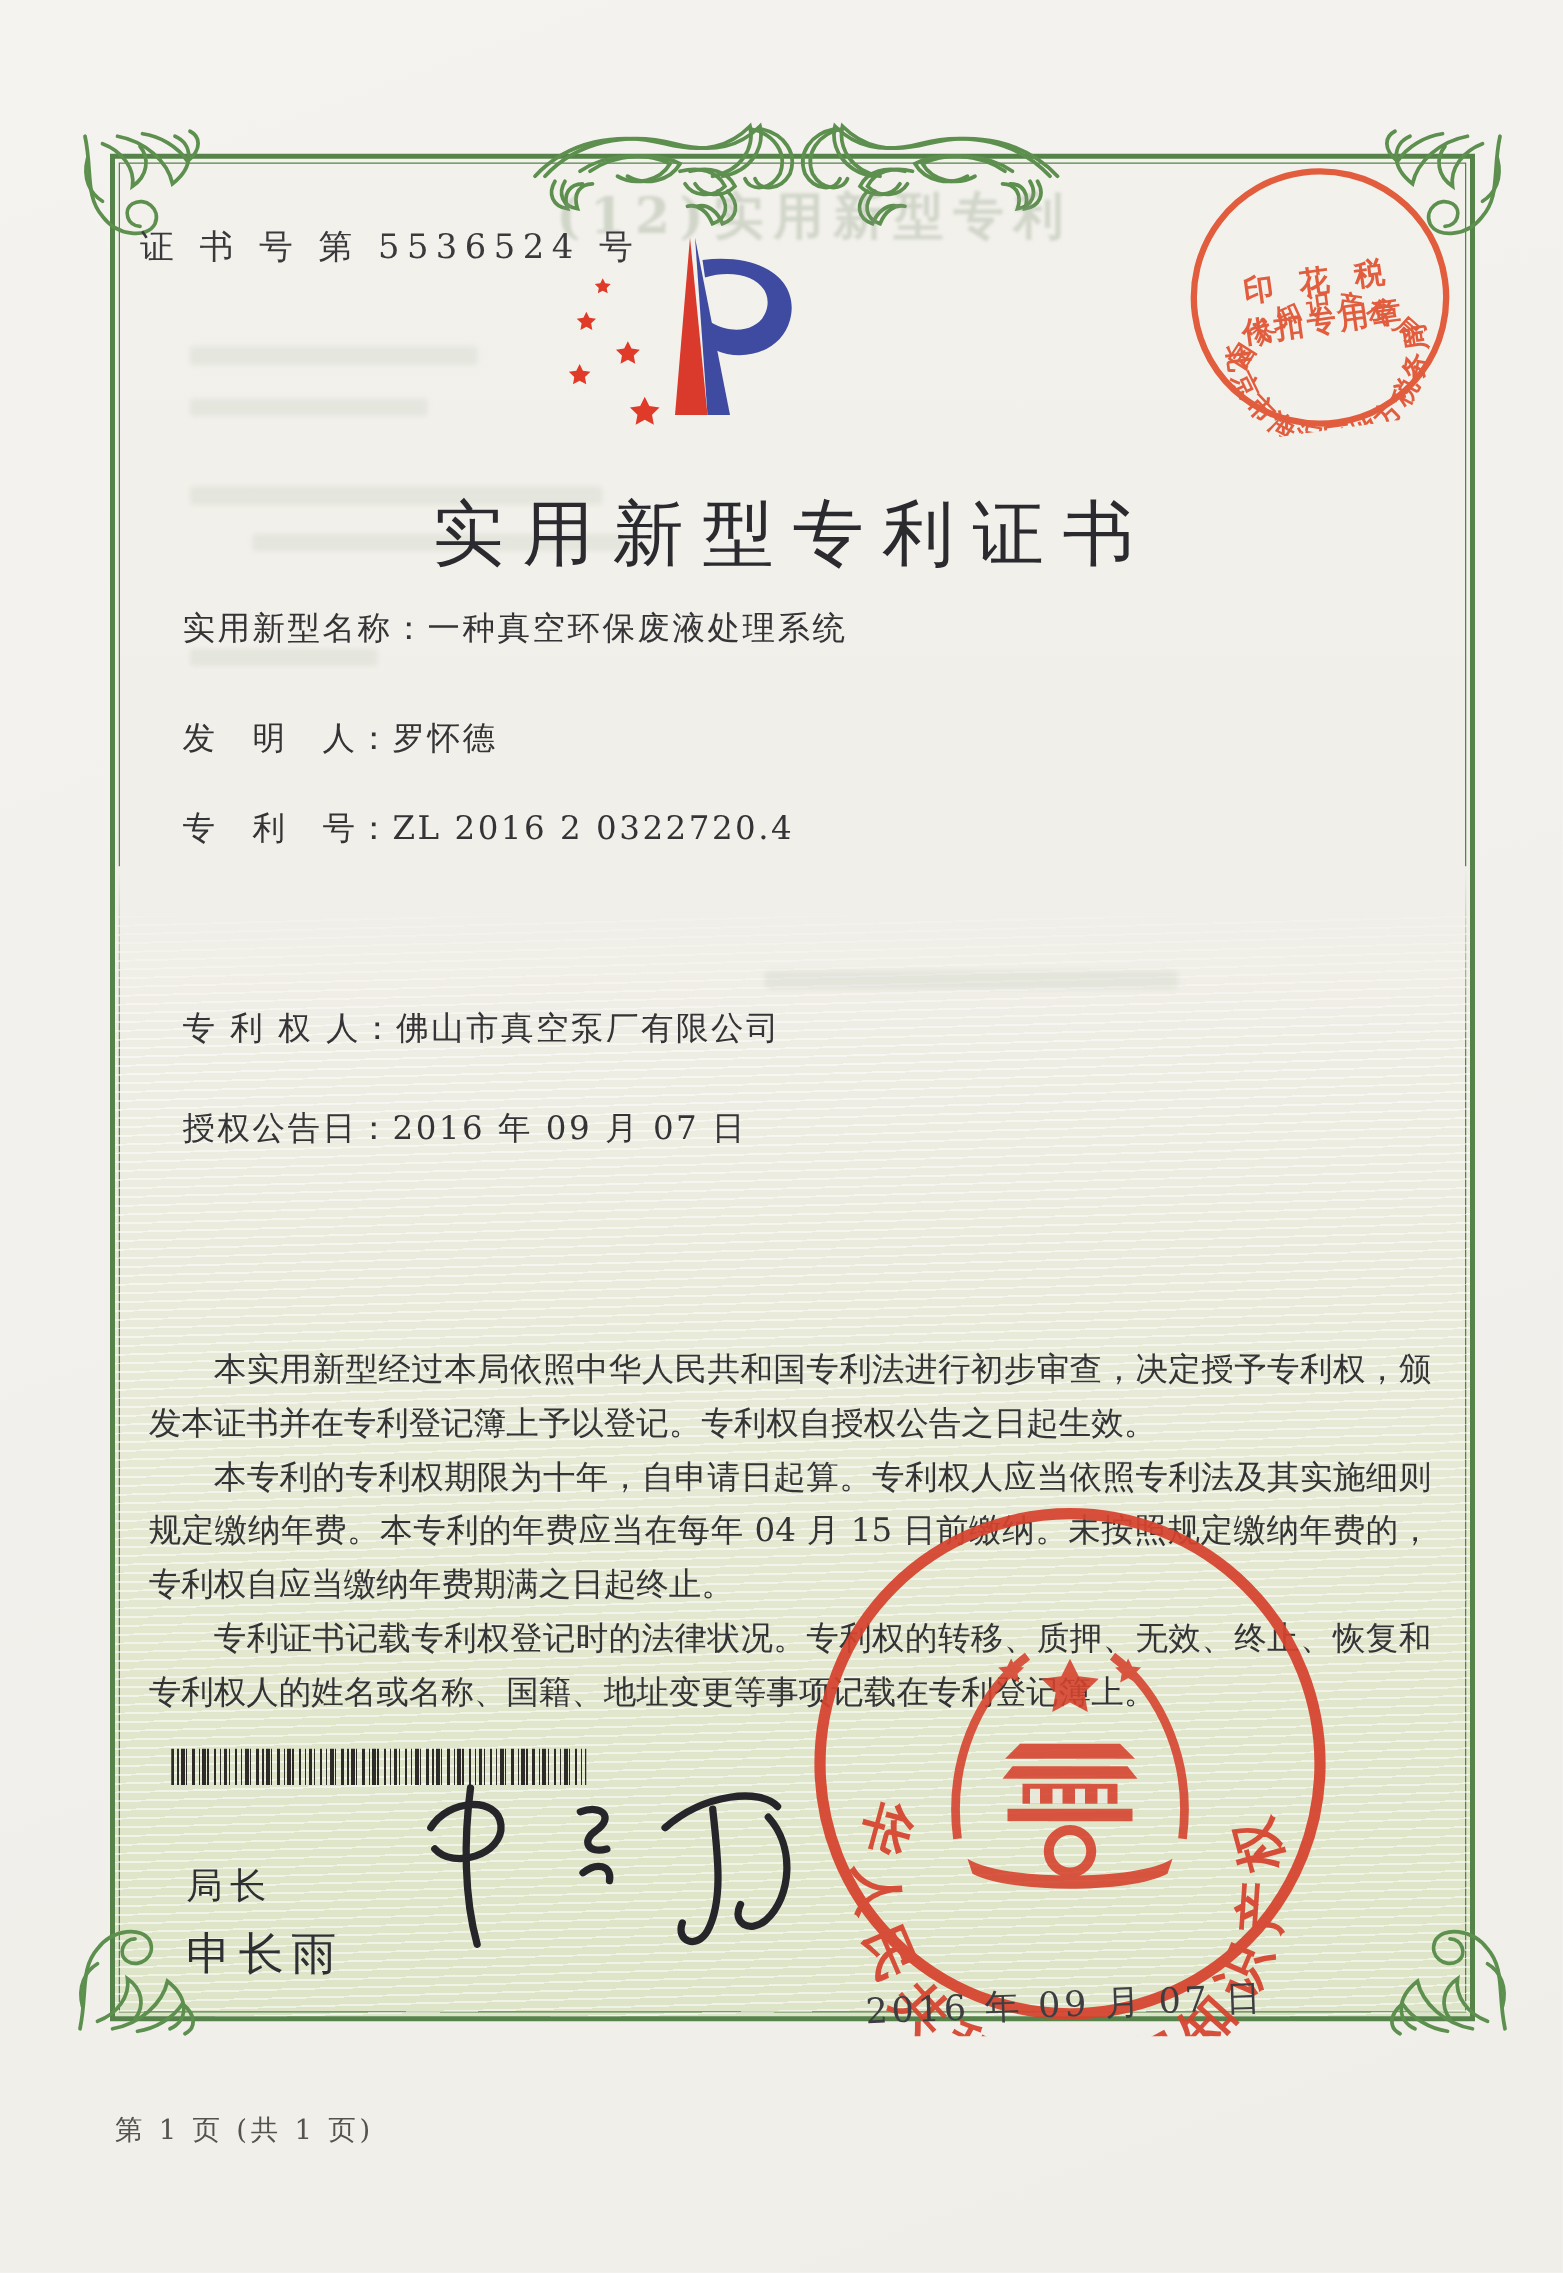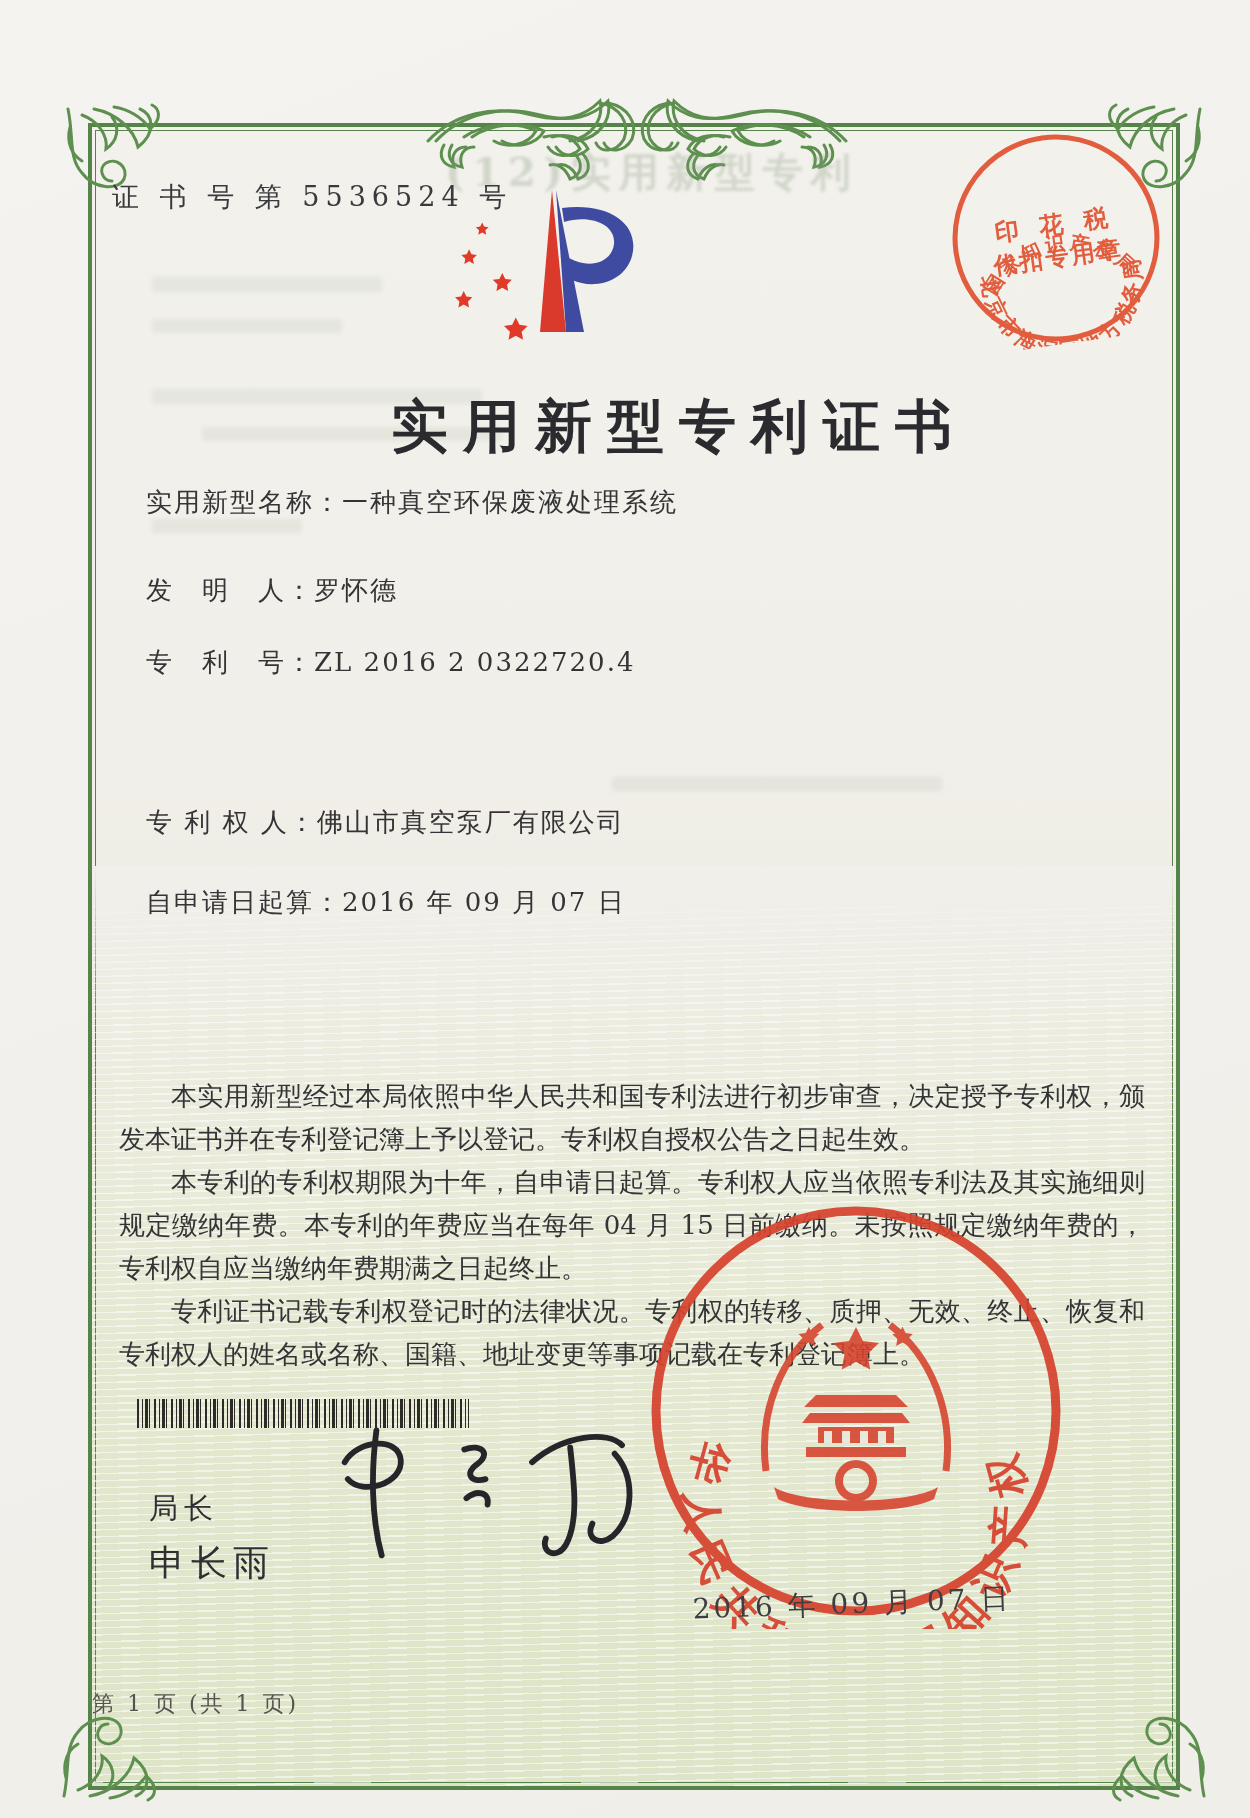--- a/index.html
+++ b/index.html
@@ -4,21 +4,21 @@
 <style>
   html,body{margin:0;padding:0;}
   body{
     width:1250px;height:1818px;position:relative;overflow:hidden;
     background:#f4f2ee;
     font-family:"DejaVu Serif", serif;
   }
   
   .page{position:absolute;inset:0;background:linear-gradient(160deg,#f5f3ef 0%,#f2f0ec 55%,#efeee8 100%);}
   .frame{
-    position:absolute;left:88px;top:123px;width:1092px;height:1667px;
+    position:absolute;left:88px;top:123px;width:1092px;height:1494px;
     box-sizing:border-box;border:4px solid #55834a;
     background:linear-gradient(180deg,#f2f1ec 0%,#f1efe9 38%,#ecece0 55%,#e6e9d4 70%,#e0e6cb 85%,#dde4c7 100%);
   }
   .frame-inner-line{position:absolute;inset:3px;border:1px solid #55834a;pointer-events:none;}
   .wave-lines{
     position:absolute;left:0;right:0;bottom:0;height:880px;
     background:repeating-linear-gradient(178.5deg, rgba(255,255,255,0.55) 0 1.5px, rgba(255,255,255,0) 1.5px 7px);
   }
   .wave-fade{position:absolute;left:0;right:0;bottom:760px;height:160px;
     background:linear-gradient(180deg,#f0efe9 0%, rgba(240,239,233,0) 100%);}
@@ -30,21 +30,21 @@
   }
   .smudge{position:absolute;background:rgba(150,165,140,0.13);border-radius:3px;filter:blur(2px);}
   
   .cert-no{
     position:absolute;left:20px;top:52px;font-size:27px;color:#3a3a3c;letter-spacing:6px;
   }
   .logo{position:absolute;left:352px;top:55px;}
   .tax-stamp{position:absolute;left:858px;top:5px;transform:rotate(-8deg);opacity:.92;}
   .doc-title{
     position:absolute;left:0;top:262px;width:100%;text-align:center;
-    font-size:57px;letter-spacing:15px;font-weight:700;color:#2b2b2f;padding-left:45px;
+    font-size:57px;letter-spacing:15px;font-weight:400;color:#2b2b2f;
   }
   
   .field{position:absolute;left:27px;font-size:26px;color:#343436;letter-spacing:2px;white-space:nowrap;margin-left:27px;}
   .f0{top:358px;} .f1{top:446px;} .f2{top:518px;} .f3{top:594px;} .f4{top:678px;} .f5{top:758px;}
   
   .body-text{
     position:absolute;left:27px;top:948px;width:1026px;
     font-size:26px;line-height:43px;color:#343436;text-align:justify;
   }
   .body-text p{margin:0;text-indent:2em;}
@@ -170,21 +170,21 @@
         <textPath href="#taxBottom" startOffset="50%" text-anchor="middle">国家知识产权局</textPath>
       </text>
     </svg>
 
     <div class="doc-title">实用新型专利证书</div>
 
     <div class="field f0"><span>实用新型名称：</span><span>一种真空环保废液处理系统</span></div>
     <div class="field f1"><span>发　明　人：</span><span>罗怀德</span></div>
     <div class="field f2"><span>专　利　号：</span><span>ZL 2016 2 0322720.4</span></div>
     <div class="field f4"><span>专 利 权 人：</span><span>佛山市真空泵厂有限公司</span></div>
-    <div class="field f5"><span>自申请日起算：</span><span>2016 年 09 月 07 日</span></div>
+    <div class="field f5"><span>授权公告日：</span><span>2016 年 09 月 07 日</span></div>
 
     <div class="body-text">
       <p>本实用新型经过本局依照中华人民共和国专利法进行初步审查，决定授予专利权，颁发本证书并在专利登记簿上予以登记。专利权自授权公告之日起生效。</p>
       <p>本专利的专利权期限为十年，自申请日起算。专利权人应当依照专利法及其实施细则规定缴纳年费。本专利的年费应当在每年 04 月 15 日前缴纳。未按照规定缴纳年费的，专利权自应当缴纳年费期满之日起终止。</p>
       <p>专利证书记载专利权登记时的法律状况。专利权的转移、质押、无效、终止、恢复和专利权人的姓名或名称、国籍、地址变更等事项记载在专利登记簿上。</p>
     </div>
 
     <div class="barcode"></div>
 
     <div class="director-title">局长</div>

